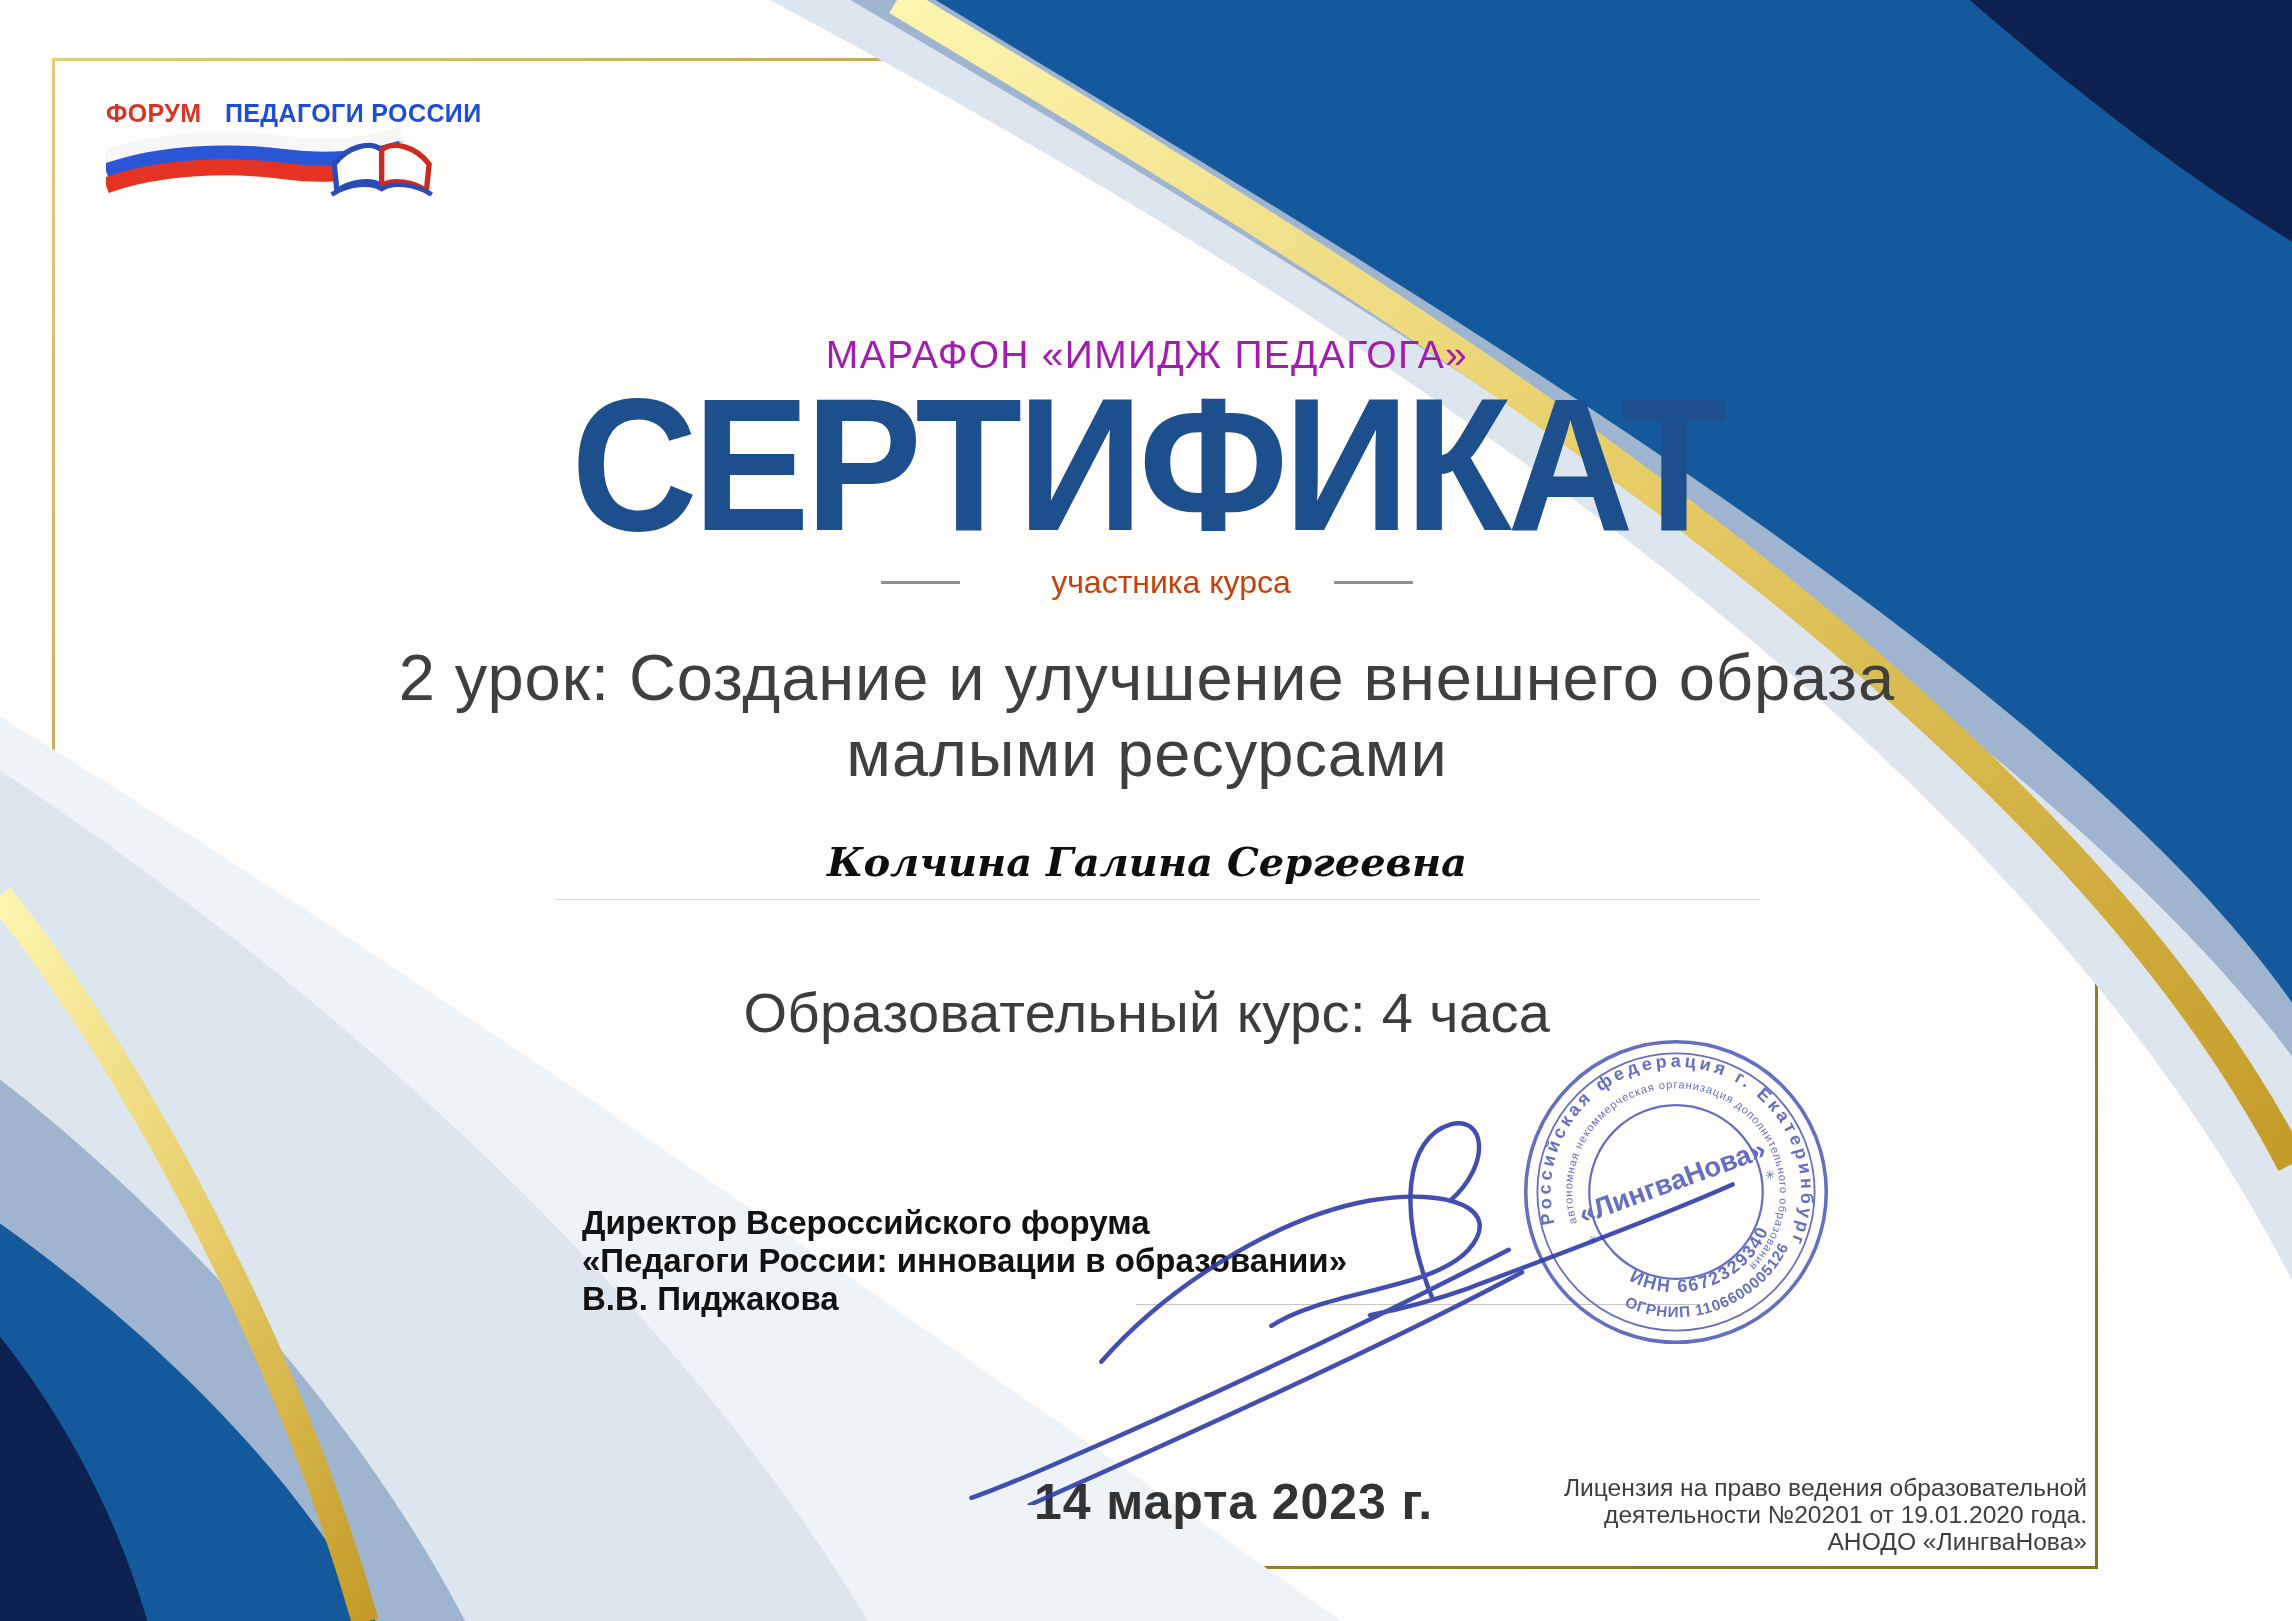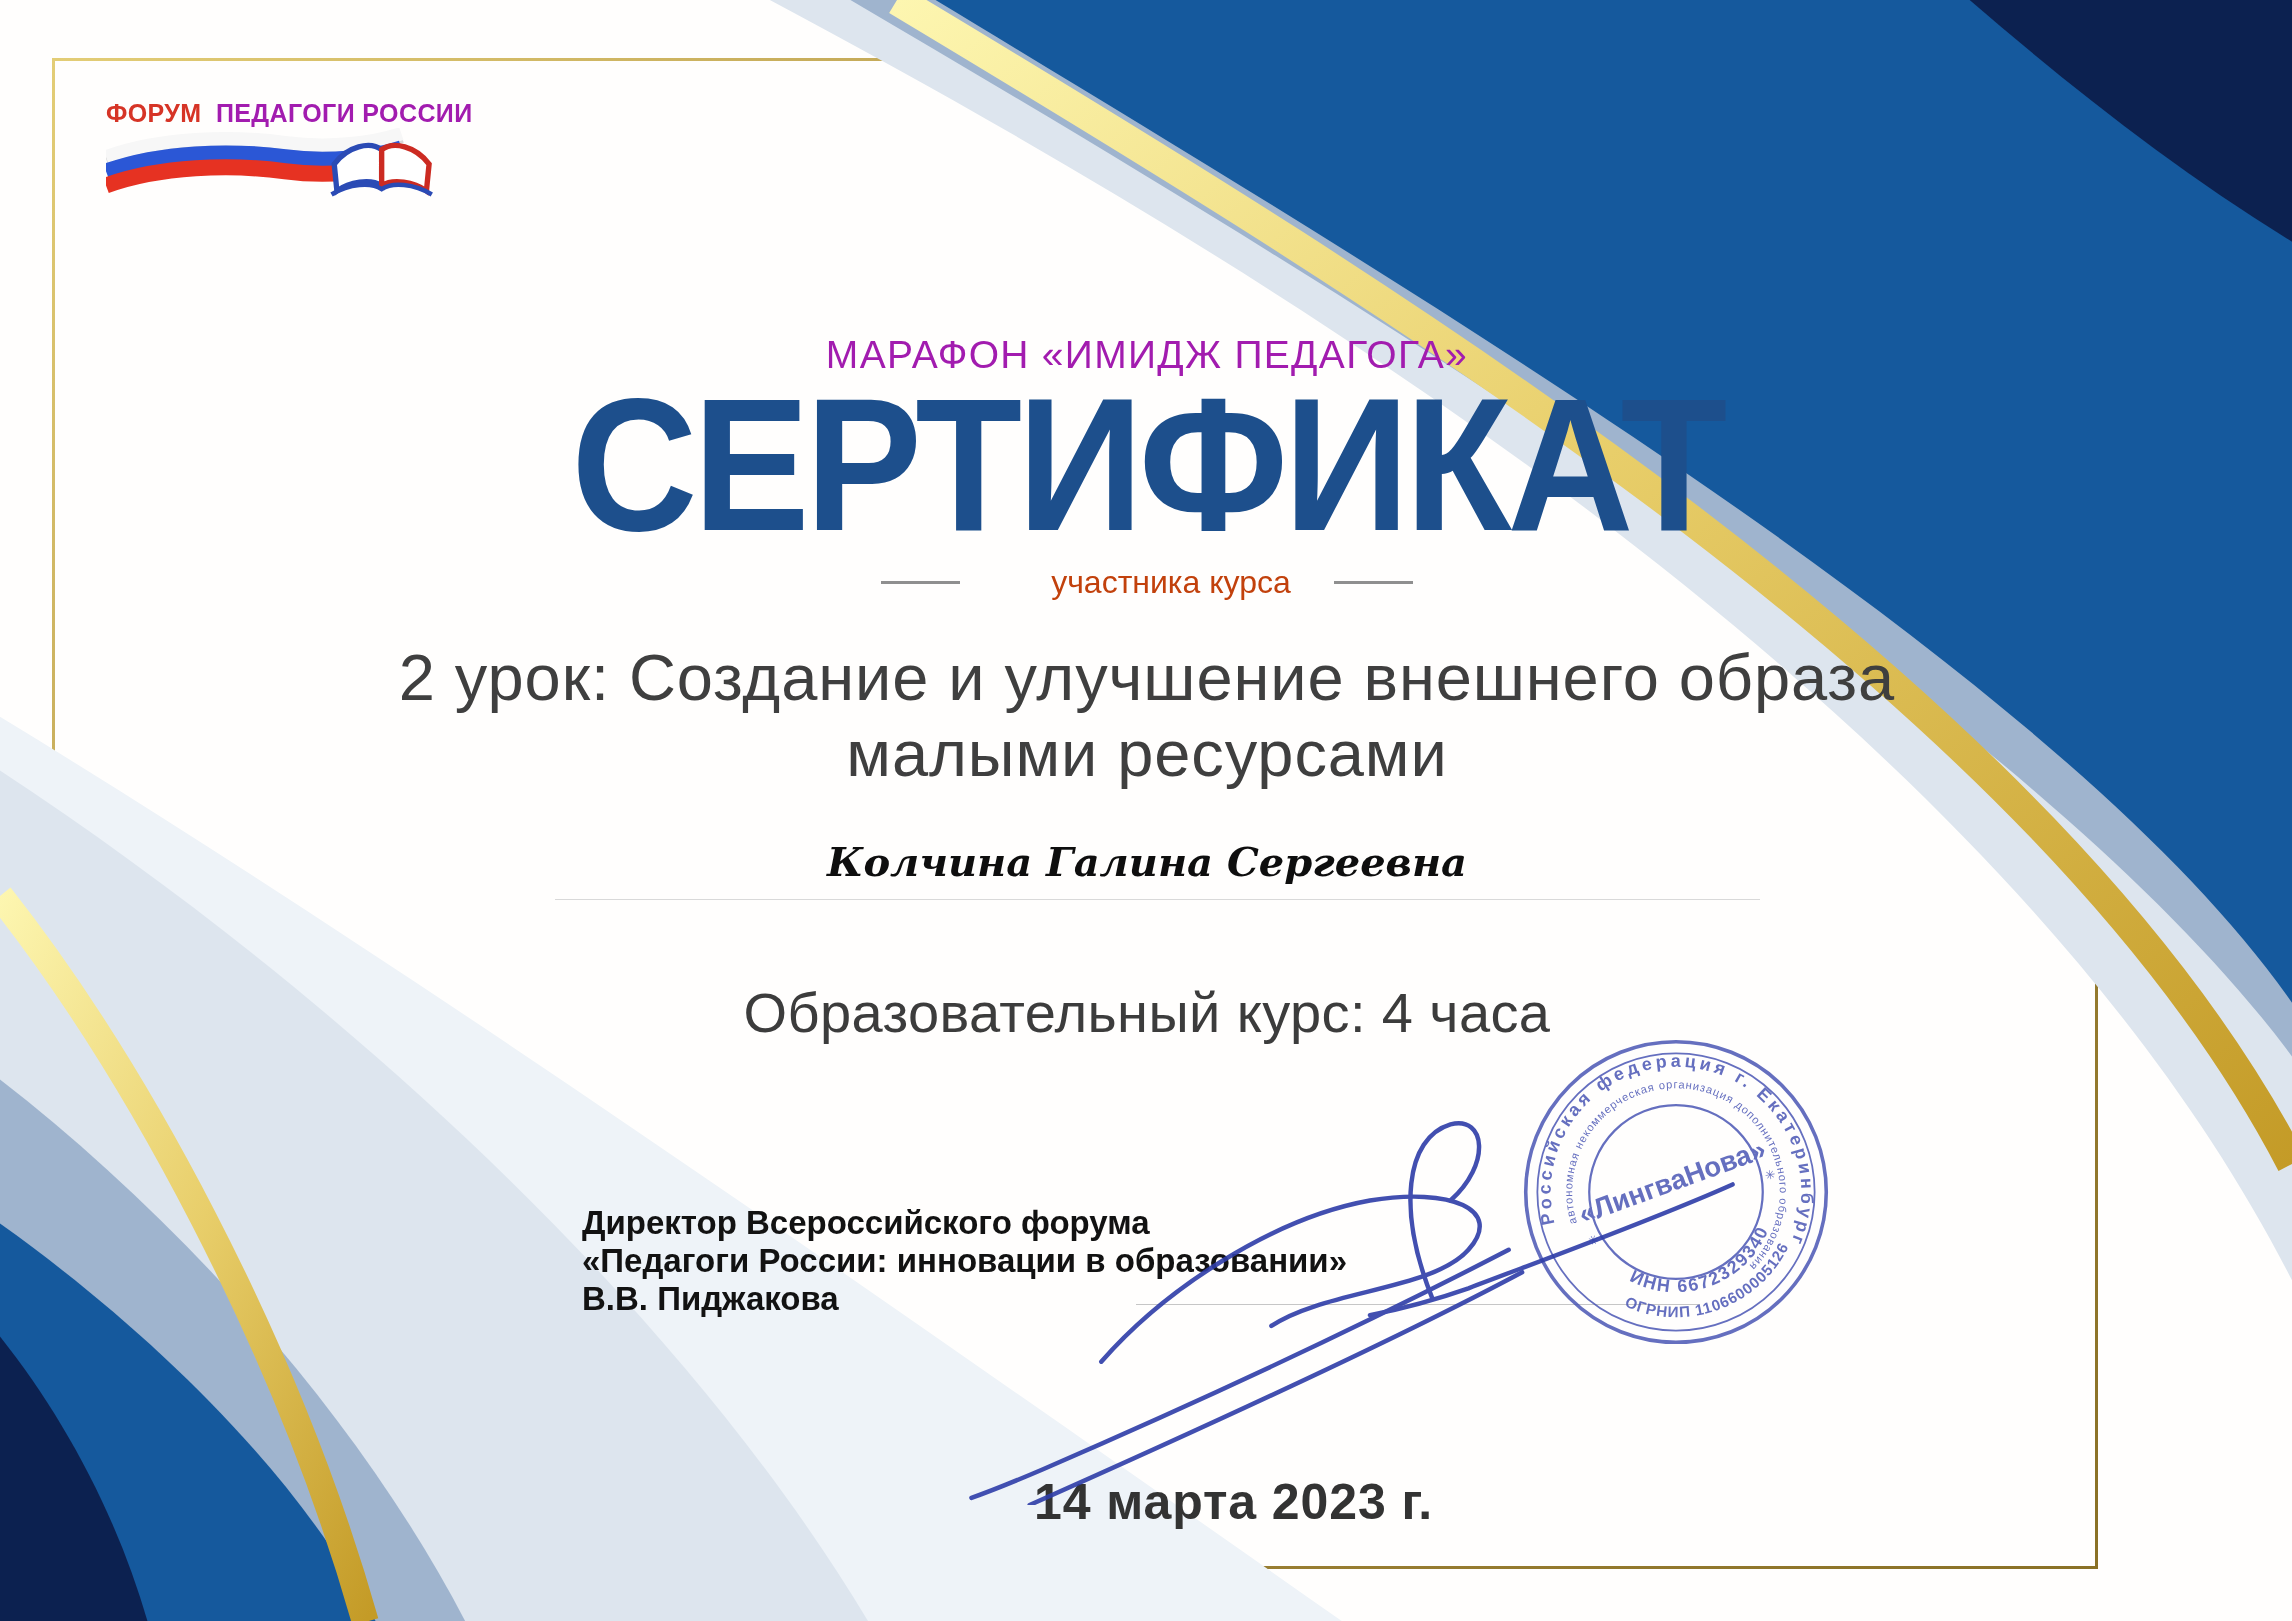--- a/index.html
+++ b/index.html
@@ -10,21 +10,21 @@
   #frame{left:52px;top:58px;width:2040px;height:1505px;border:3.6px solid #b09244;
          border-image:linear-gradient(135deg,#e3cd76,#b09244 40%,#8a7126) 1;z-index:1;}
   
   #swoosh-tr{left:743px;top:0;width:1549px;height:1343px;z-index:2;}
   #swoosh-bl{left:0;top:681px;width:1576px;height:941px;z-index:2;}
   .content{z-index:5;}
   
   #logo{left:106px;top:99px;width:358px;height:125px;}
   #logo-text{font-weight:bold;font-size:25px;letter-spacing:0.4px;white-space:nowrap;}
   #logo-text .red{color:#d63426;}
-  #logo-text .blue{color:#a21caf;margin-left:7px;}
+  #logo-text .blue{color:#1d4ed8;margin-left:16px;}
   
   .centered{left:296px;width:1702px;text-align:center;}
   #marathon{top:333px;font-size:39px;letter-spacing:1.3px;color:#a21caf;}
   #title{top:370px;font-size:175px;font-weight:bold;letter-spacing:-4.5px;color:#1d4f8c;
          transform:scaleY(1.08);transform-origin:top center;line-height:1;}
   #subtitle-row{top:564px;display:flex;align-items:center;justify-content:center;gap:43px;}
   #subtitle-row .dash{width:79px;height:2.7px;background:#8f8f8f;}
   #subtitle{font-size:32px;color:#c2410c;margin-left:48px;}
   #course{top:640px;font-size:65px;line-height:76px;letter-spacing:0.9px;color:#3f3f3f;}
   #recipient{top:838px;font-family:"DejaVu Serif",serif;font-style:italic;font-weight:bold;
@@ -165,15 +165,20 @@
       <path d="M 875 82 C 790 120, 680 160, 580 198 C 540 212, 500 222, 470 228"></path>
       <path d="M 170 280 C 240 200, 360 120, 470 100 C 560 85, 620 110, 580 155 C 540 200, 420 200, 360 240"></path>
       <path d="M 625 155 C 480 230, 290 320, 105 400 C 70 415, 45 425, 25 432"></path>
       <path d="M 640 180 C 490 260, 270 360, 90 440"></path>
       <path d="M 540 210 C 500 110, 510 30, 560 15 C 600 5, 605 60, 560 100"></path>
     </g>
   </svg>
 
   <div id="date" class="abs content">14 марта 2023 г.</div>
 
+  <div id="license" class="abs content">
+    <div>Лицензия на право ведения образовательной</div>
+    <div>деятельности №20201 от 19.01.2020 года.</div>
+    <div>АНОДО «ЛингваНова»</div>
+  </div>
 
 </div>
 
 
 </body></html>

